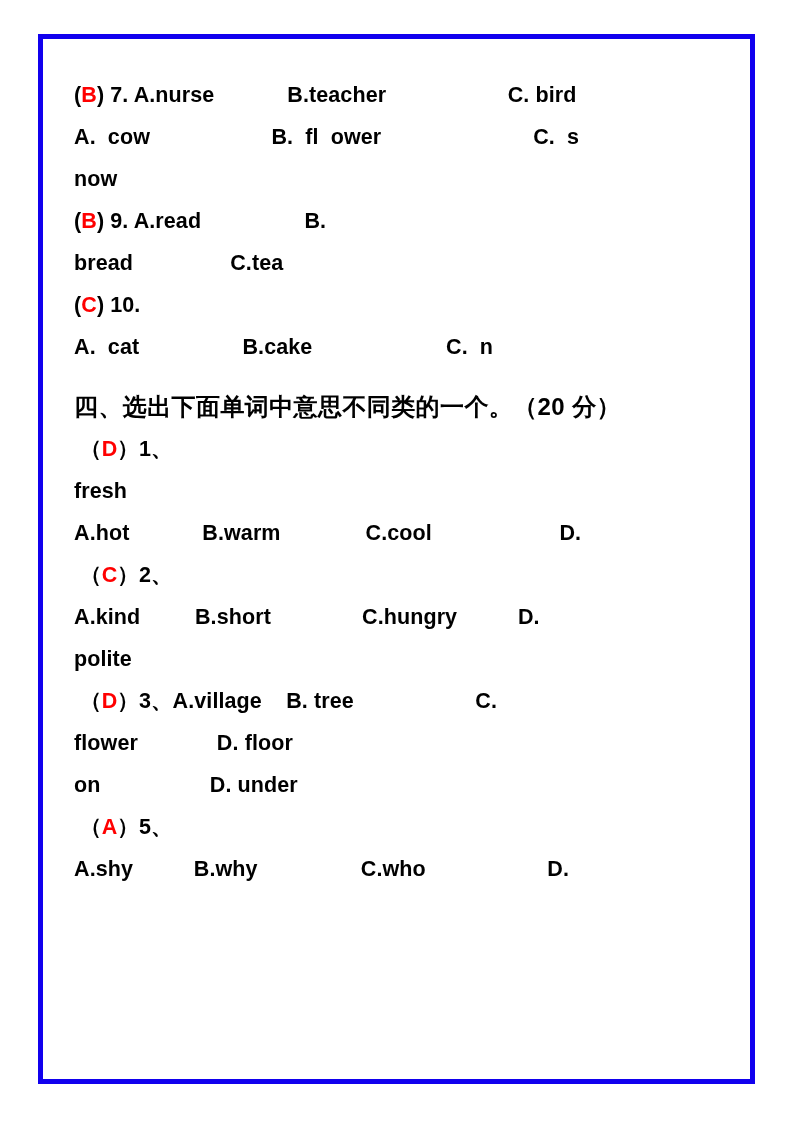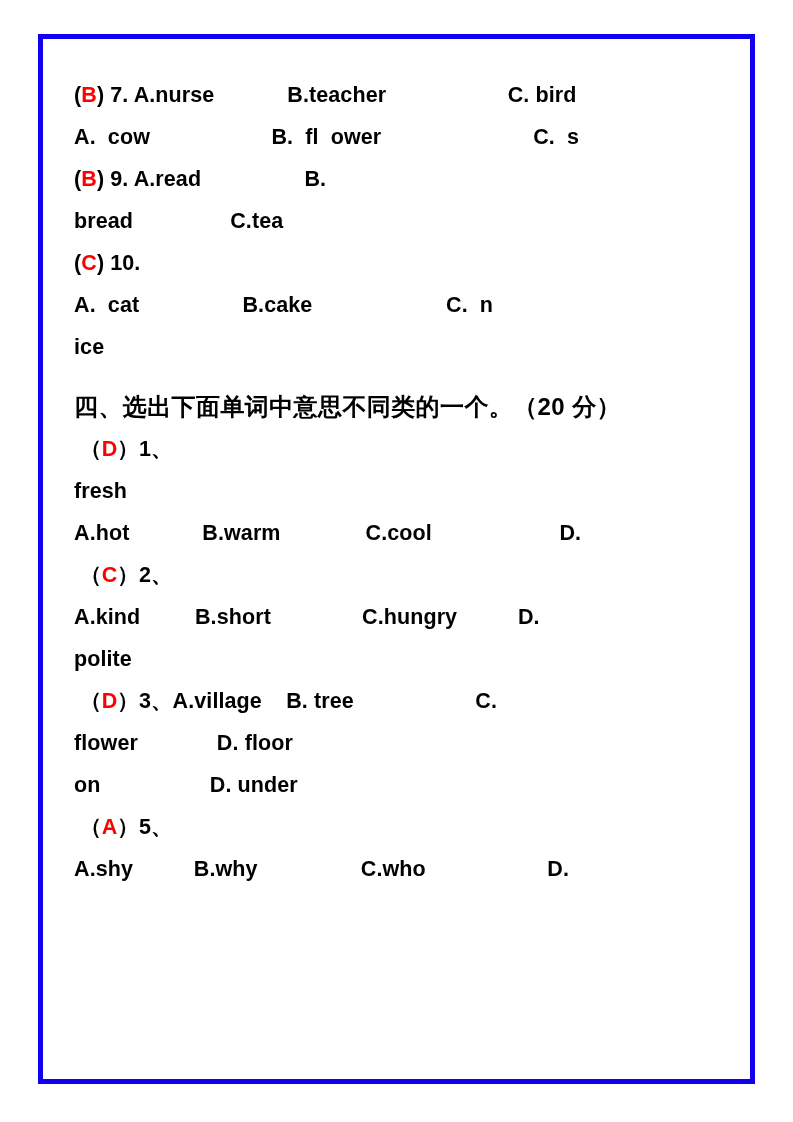--- a/index.html
+++ b/index.html
@@ -61,30 +61,30 @@
 <div class="page">
   <div class="border-frame"></div>
 
   <div class="content">
 
     <div class="line">(<span class="ans">B</span><span>) 7. A.nurse            B.teacher                    C. bird</span></div>
 
 
     <div class="line"><span>A.  cow                    B.  fl  ower                         C.  s</span></div>
 
+    <div class="line"><span>now</span></div>
 
     <div class="line">(<span class="ans">B</span><span>) 9. A.read                 B.</span></div>
 
     <div class="line"><span>bread                C.tea</span></div>
 
     <div class="line">(<span class="ans">C</span><span>) 10.</span></div>
 
     <div class="line"><span>A.  cat                 B.cake                      C.  n</span></div>
 
-    <div class="line"><span>ice</span></div>
 
     <div class="section-title">四、选出下面单词中意思不同类的一个。（20 分）</div>
 
     <div class="line">&nbsp;（<span class="ans">D</span><span>）1、</span></div>
     <div class="line"><span>fresh</span></div>
     <div class="line"><span>A.hot            B.warm              C.cool                     D.</span></div>
 
     <div class="line">&nbsp;（<span class="ans">C</span><span>）2、</span></div>
     <div class="line"><span>A.kind         B.short               C.hungry          D.</span></div>
     <div class="line"><span>polite</span></div>

